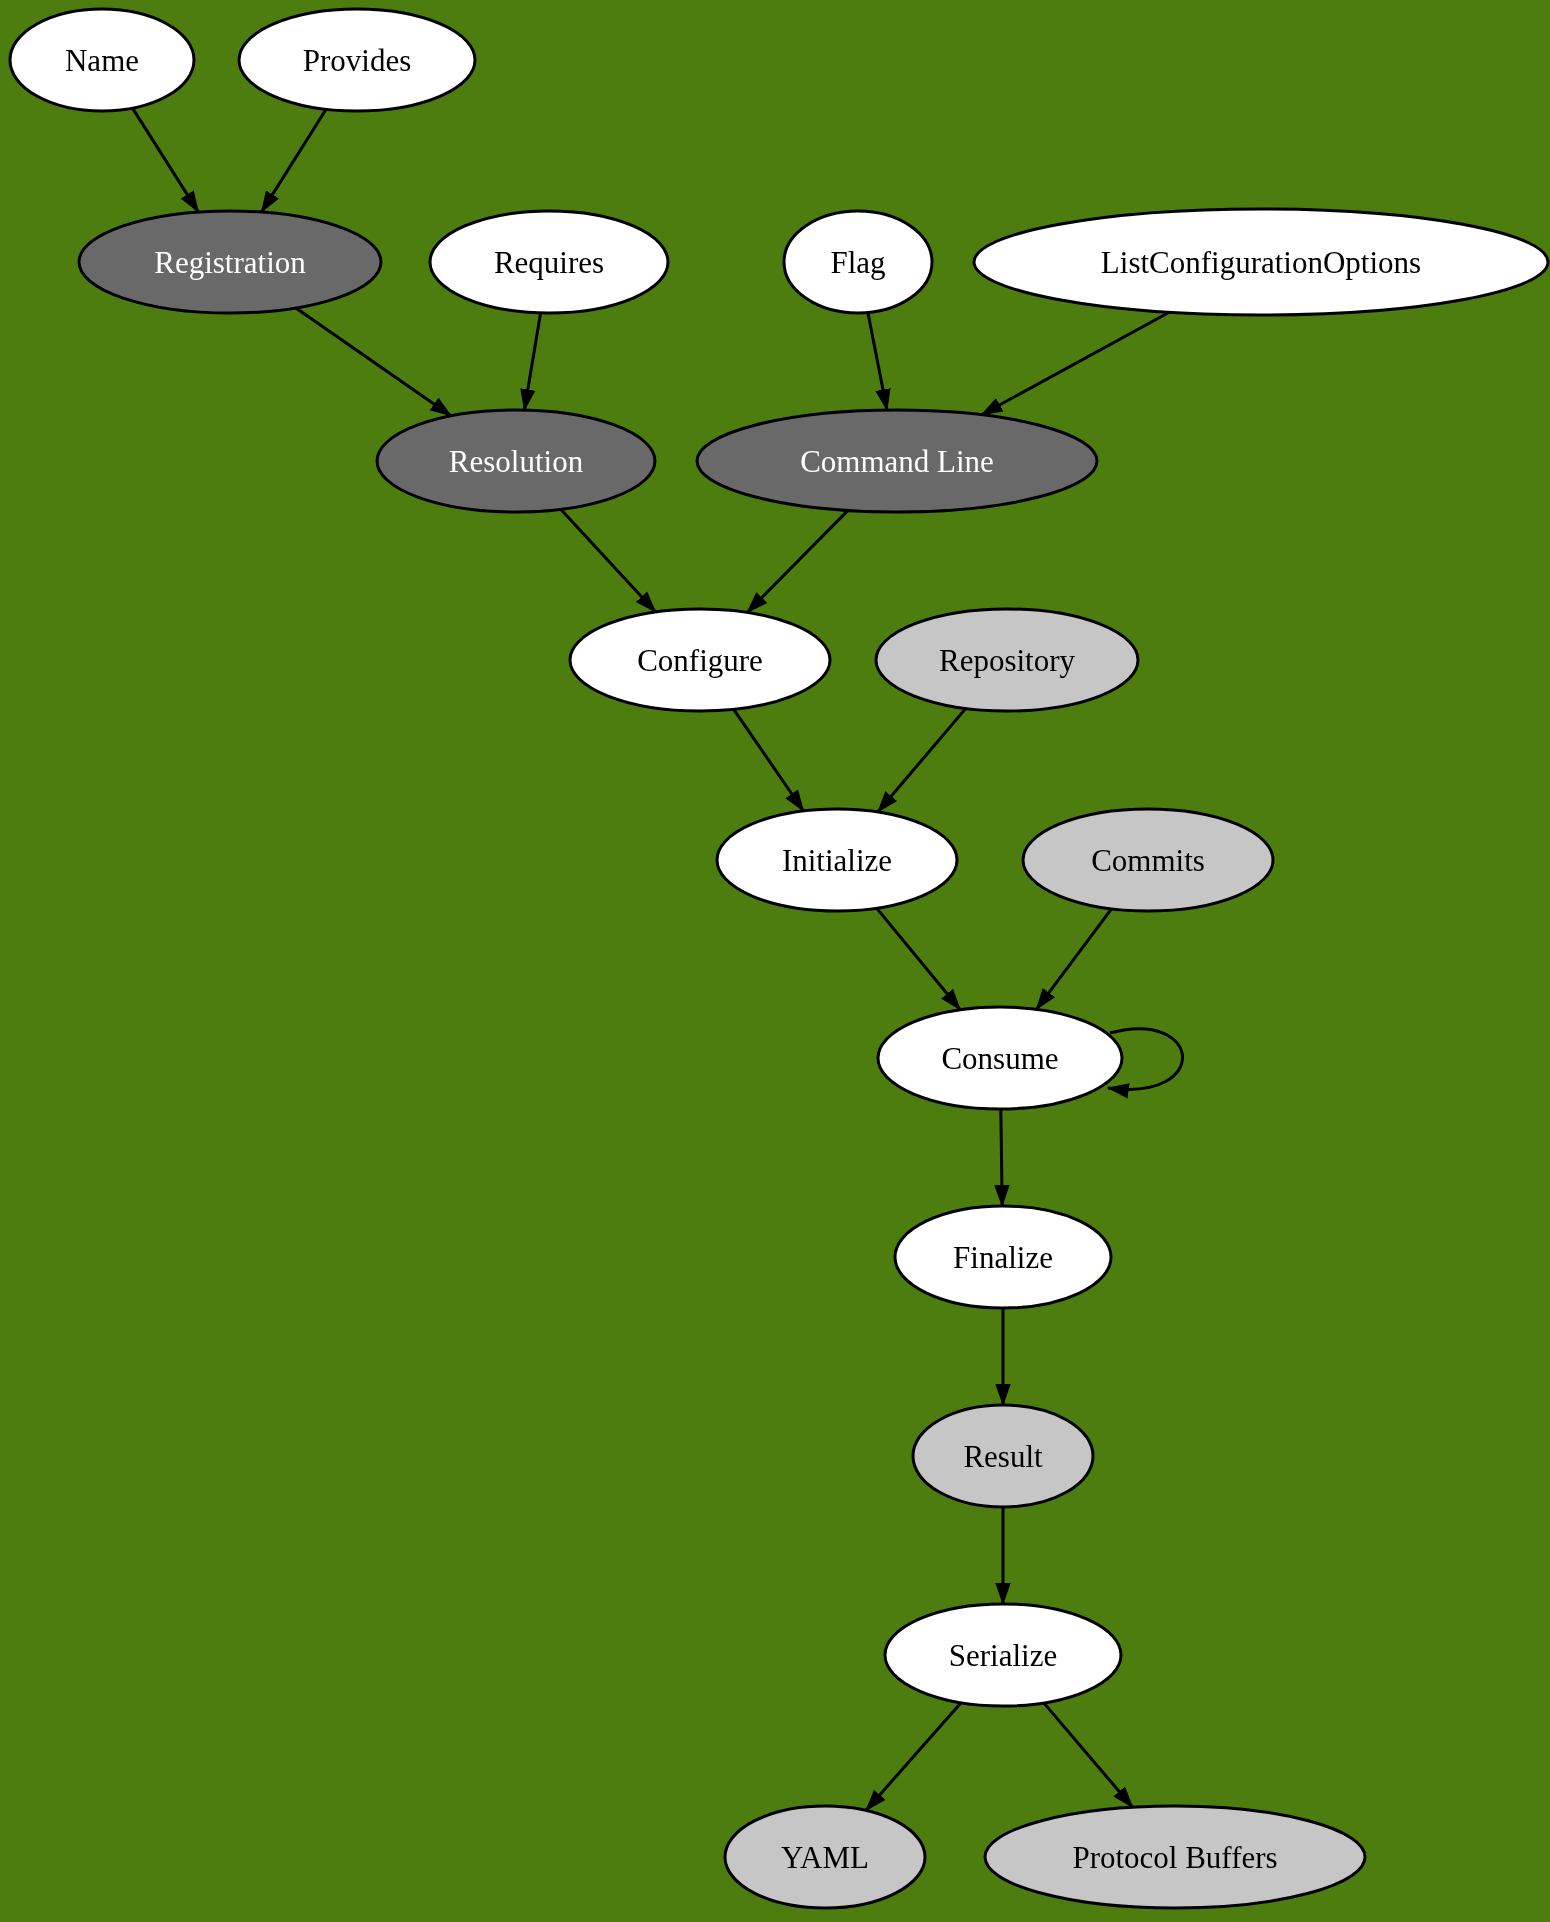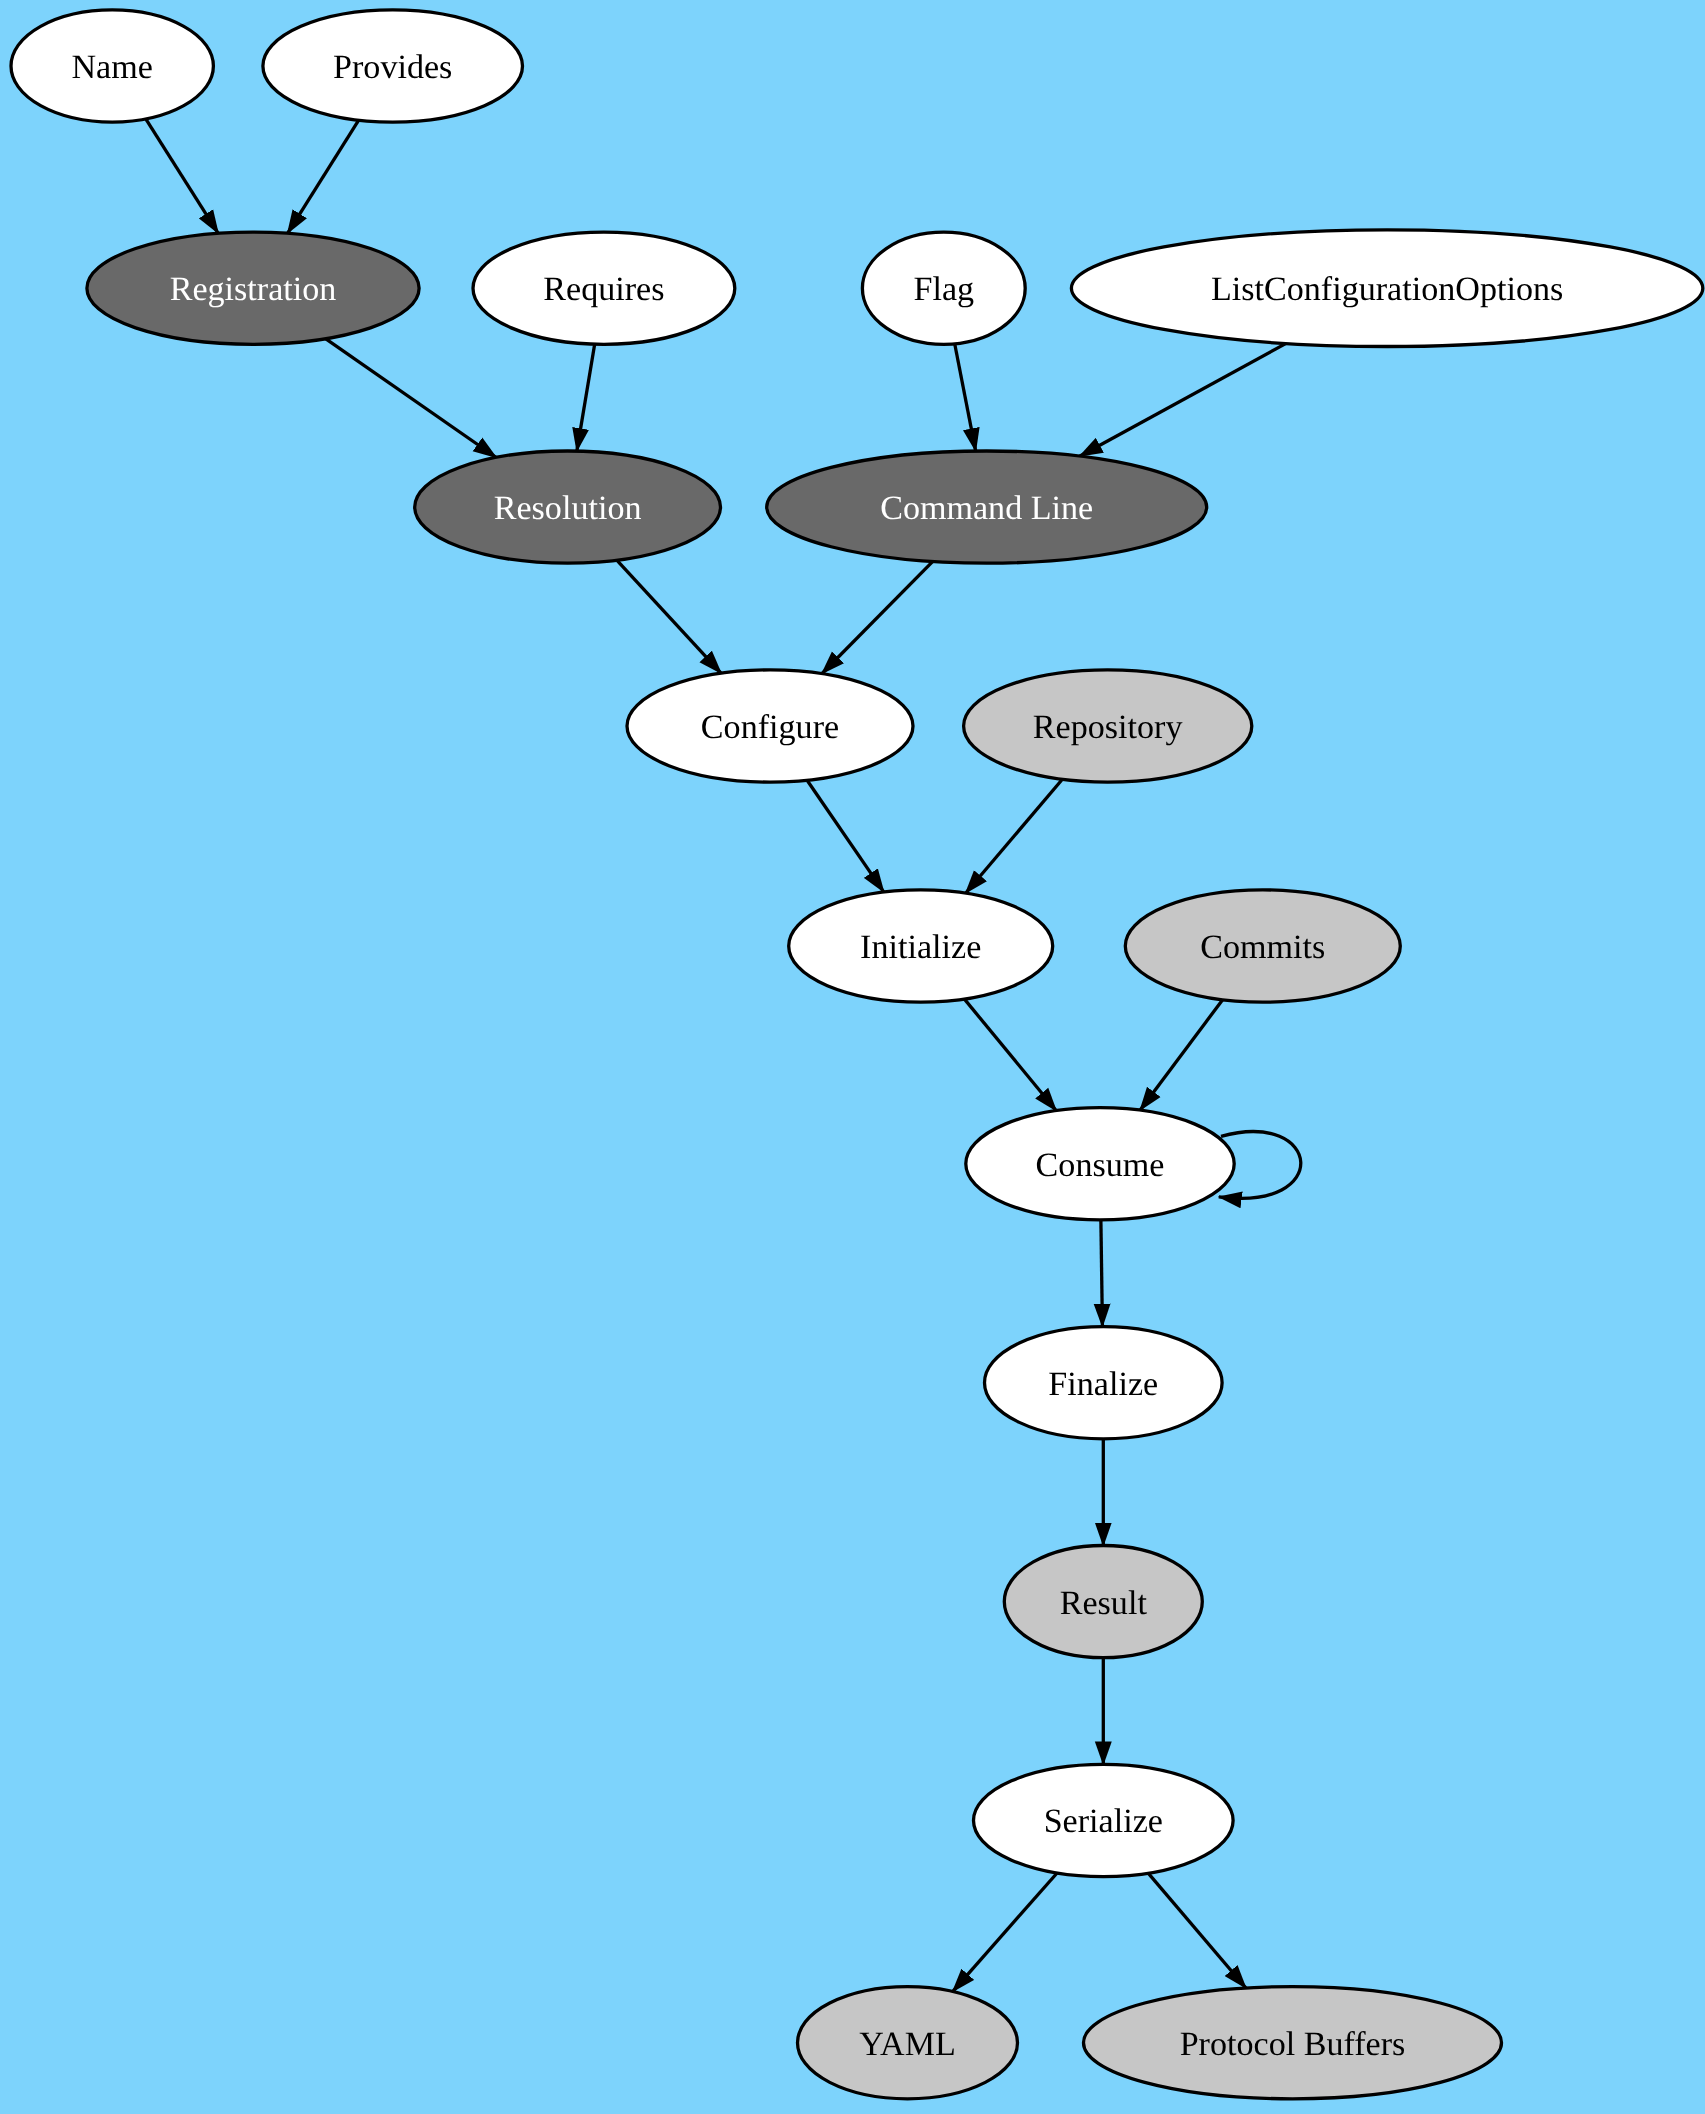--- a/index.html
+++ b/index.html
@@ -4,21 +4,21 @@
 <style>
   html, body {
     margin: 0;
     padding: 0;
     background: #ffffff;
   }
   .canvas {
     width: 1550px;
     height: 1922px;
     position: relative;
-    background: #7dd3fc;
+    background: #4d7c0f;
   }
   svg text {
     font-family: "Liberation Serif", "DejaVu Serif", serif;
     font-size: 31px;
   }
 </style>
 </head>
 <body>
 
 <div class="canvas">

